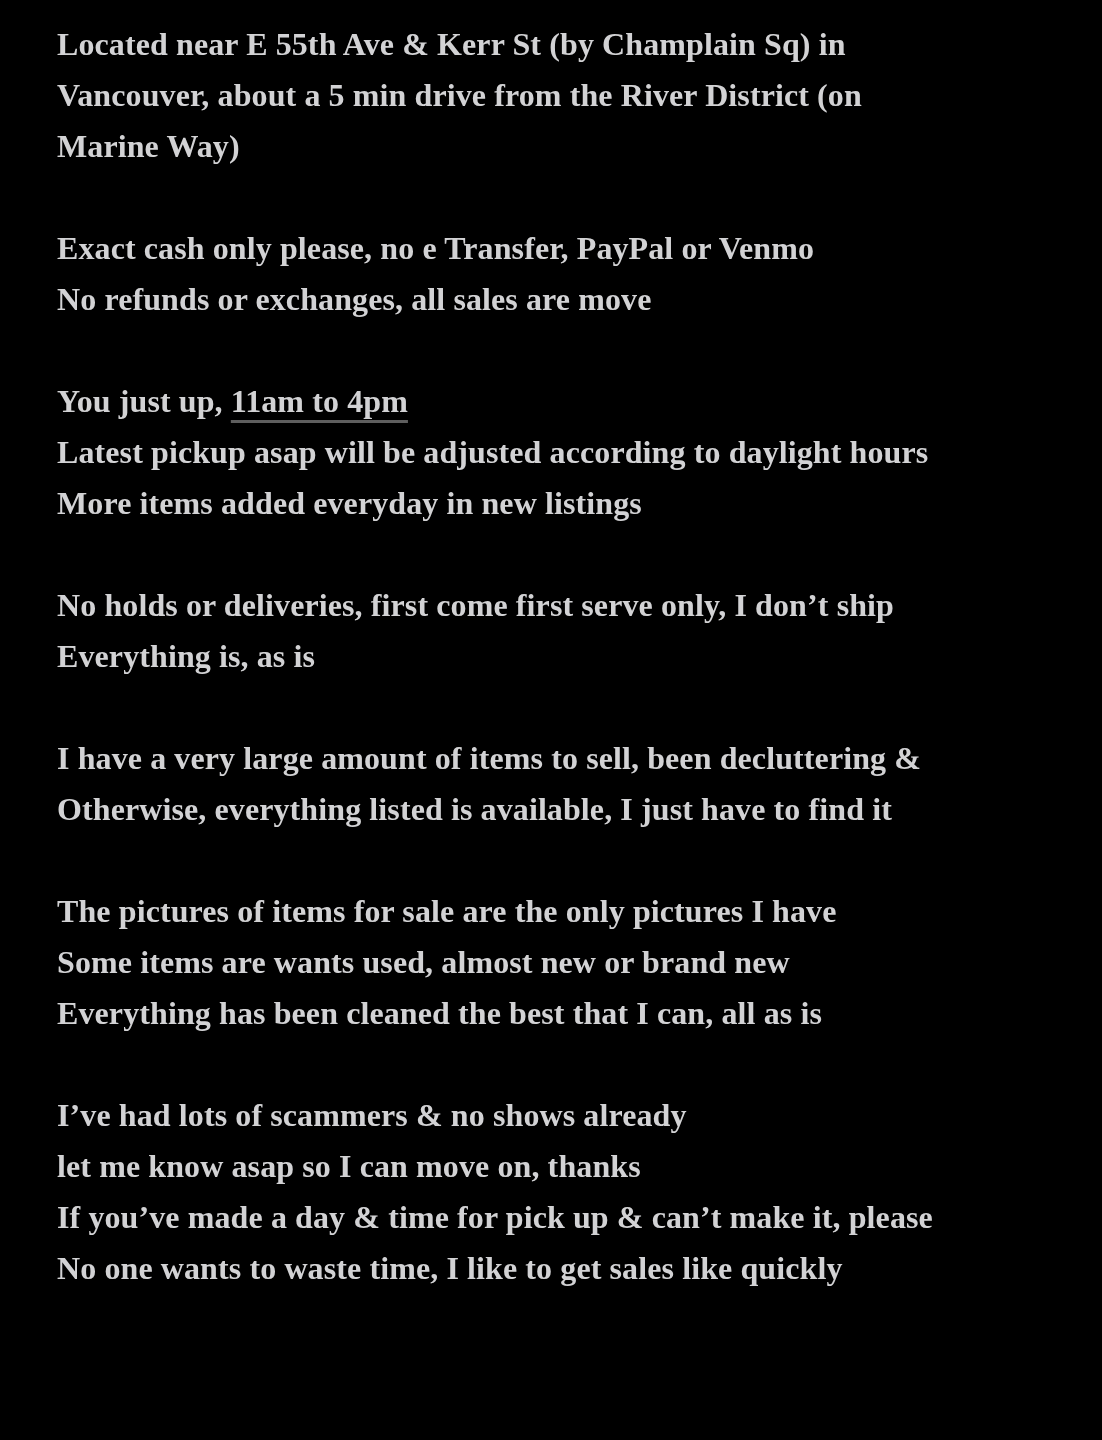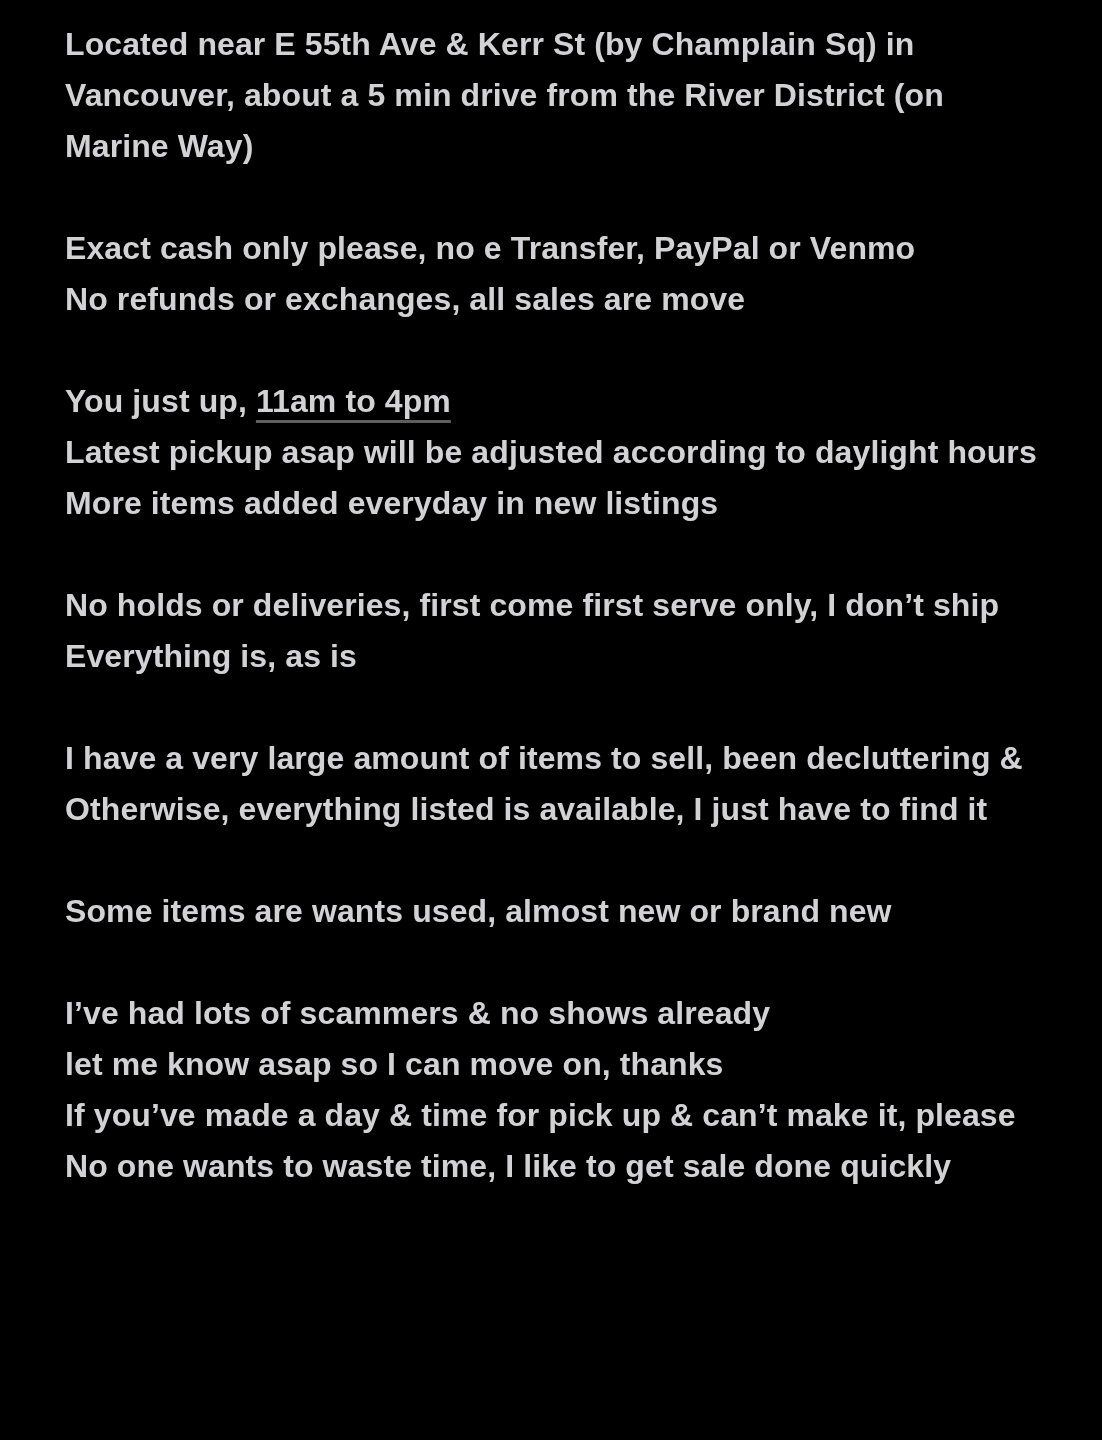--- a/index.html
+++ b/index.html
@@ -19,22 +19,23 @@
     height: 1440px;
     padding: 19px 40px 0 53px;
     font-family: "Liberation Sans", "DejaVu Sans", sans-serif;
     font-size: 32px;
     font-weight: 600;
     line-height: 51px;
     color: #d2d2d4;
     letter-spacing: 0.1px;
   }
   .para {
-    margin: 0 0 51px 12px;
+    margin: 0 0 51px 4px;
     padding: 0;
+    font-family: Liberation Serif, serif;
   }
   .line {
     display: block;
     white-space: pre;
   }
   .underlined {
     text-decoration: underline;
     text-decoration-color: #5e5e5e;
     text-decoration-thickness: 3px;
     text-underline-offset: 8px;
@@ -66,23 +67,25 @@
     <span class="line">No holds or deliveries, first come first serve only, I don’t ship</span>
     <span class="line">Everything is, as is</span>
   </p>
 
   <p class="para">
     <span class="line">I have a very large amount of items to sell, been decluttering &amp;</span>
     <span class="line">Otherwise, everything listed is available, I just have to find it</span>
   </p>
 
   <p class="para">
+    <span class="line">The pictures of items for sale are the only pictures I have</span>
     <span class="line">Some items are wants used, almost new or brand new</span>
+    <span class="line">Everything has been cleaned the best that I can, all as is</span>
   </p>
 
   <p class="para">
     <span class="line">I’ve had lots of scammers &amp; no shows already</span>
     <span class="line">let me know asap so I can move on, thanks</span>
     <span class="line">If you’ve made a day &amp; time for pick up &amp; can’t make it, please</span>
-    <span class="line">No one wants to waste time, I like to get sale done quickly</span>
+    <span class="line">No one wants to waste time, I like to get sales like quickly</span>
   </p>
 
 </main>
 
 </body></html>

